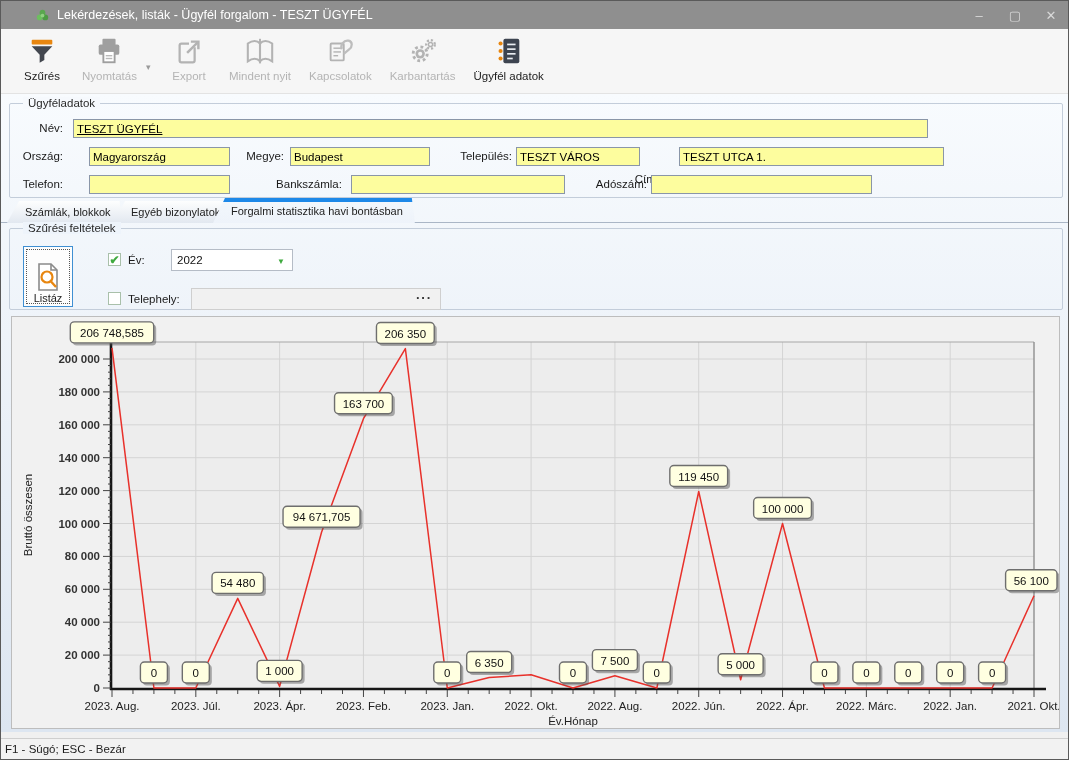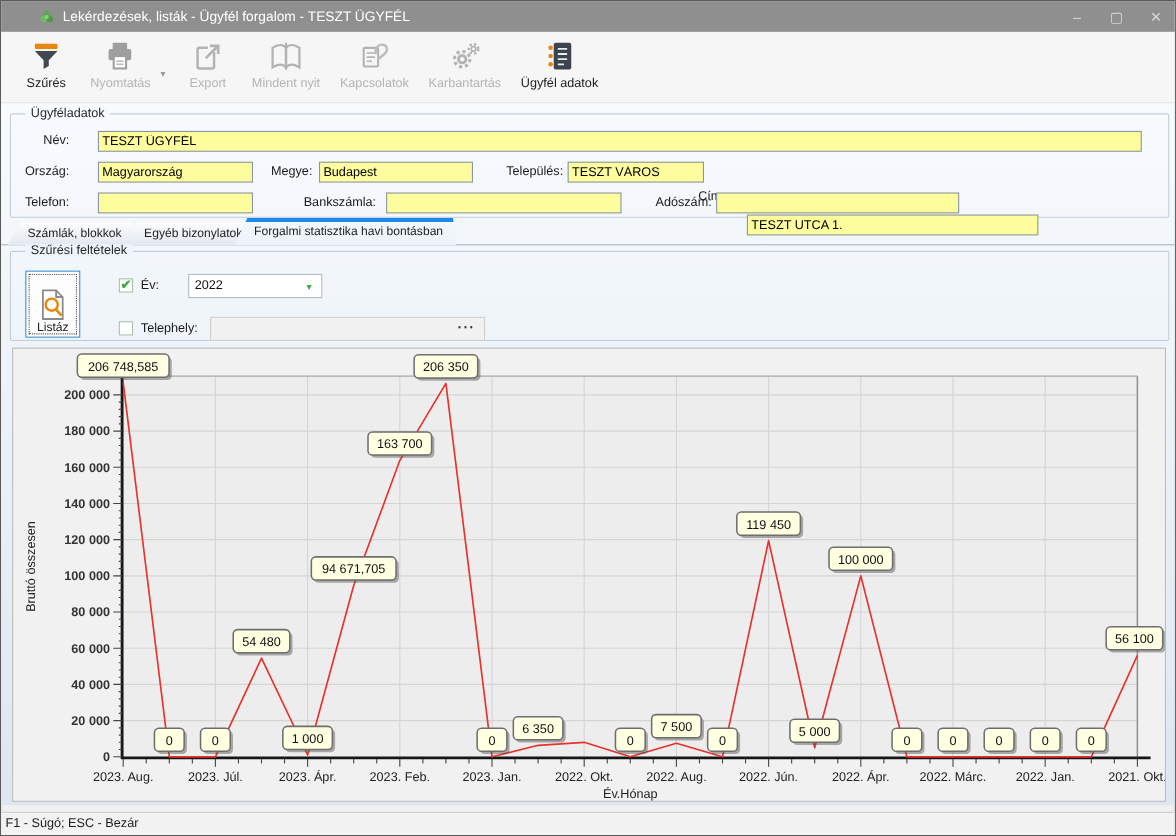--- a/index.html
+++ b/index.html
@@ -151,30 +151,30 @@
       <span class="tlabel">Ügyfél adatok</span>
     </div>
   </div>
 
   <div class="content">
 
     <div class="groupbox" style="left:8px;top:9px;width:1052px;height:93px;"></div>
     <span class="grouplabel" style="left:22px;top:3px;">Ügyféladatok</span>
 
     <span class="flabel" style="left:0;top:28px;width:62px;">Név:</span>
-    <input class="yinput" style="left: 88px; top: 25px; width: 949px;" value="TESZT ÜGYFÉL">
+    <input class="yinput" style="left: 72px; top: 25px; width: 855px; text-decoration: underline;" value="TESZT ÜGYFÉL">
 
     <span class="flabel" style="left:0;top:56px;width:62px;">Ország:</span>
     <input class="yinput" style="left: 88px; top: 53px; width: 141px;" value="Magyarország">
     <span class="flabel" style="left:223px;top:56px;width:60px;">Megye:</span>
     <input class="yinput" style="left: 289px; top: 53px; width: 140px;" value="Budapest">
     <span class="flabel" style="left:440px;top:56px;width:71px;">Település:</span>
     <input class="yinput" style="left: 515px; top: 53px; width: 124px;" value="TESZT VÁROS">
     <span class="flabel" style="left:604px;top:56px;width:54px;margin-top:23px;">Cím:</span>
-    <input class="yinput" style="left: 678px; top: 53px; width: 265px; margin-top: 48px;" value="TESZT UTCA 1.">
+    <input class="yinput" style="left: 678px; top: 53px; width: 265px;" value="TESZT UTCA 1.">
 
     <span class="flabel" style="left:0;top:84px;width:62px;">Telefon:</span>
     <input class="yinput" style="left: 88px; top: 81px; width: 141px;" value="">
     <span class="flabel" style="left:270px;top:84px;width:76px;text-align:center;">Bankszámla:</span>
     <input class="yinput" style="left: 350px; top: 81px; width: 214px;" value="">
     <span class="flabel" style="left:578px;top:84px;width:68px;">Adószám:</span>
     <input class="yinput" style="left: 650px; top: 81px; width: 221px;" value="">
 
     <div class="tabstrip">
       <div class="baseline"></div>

